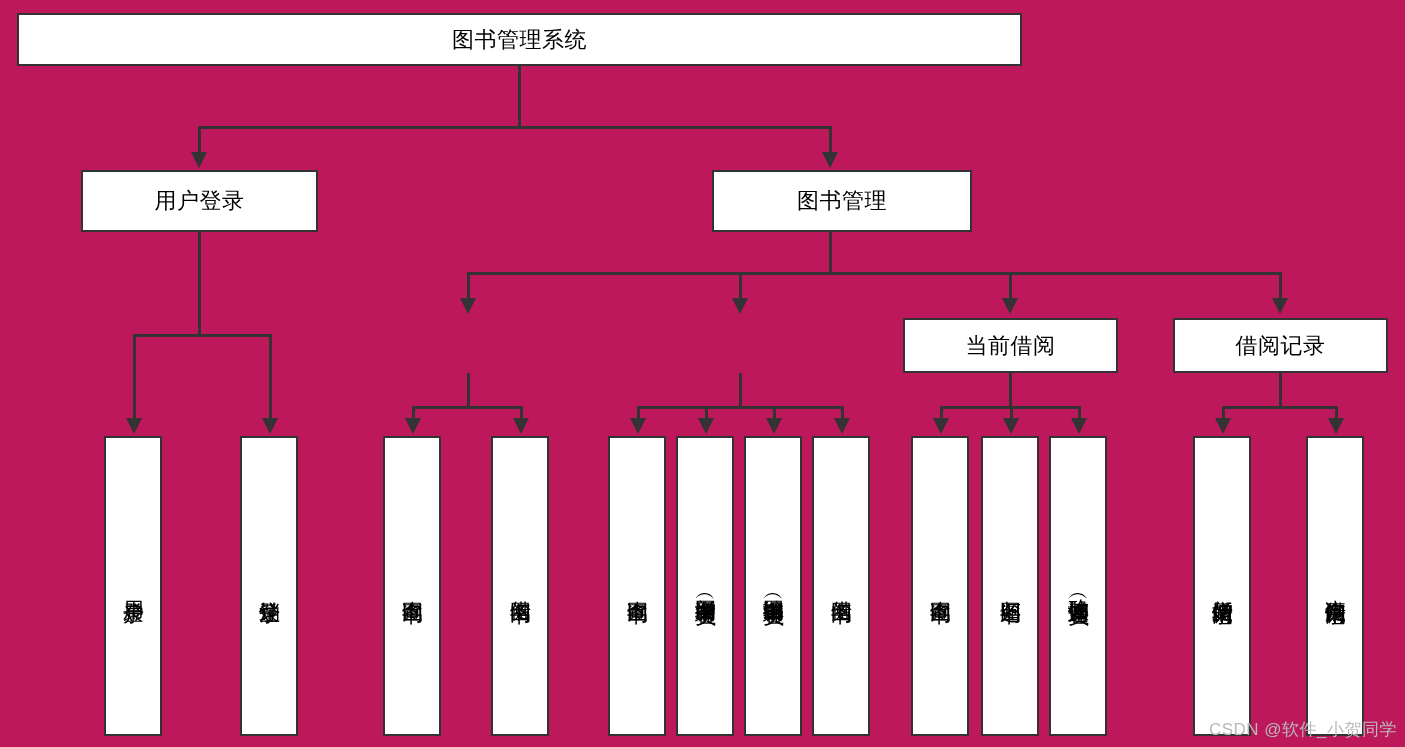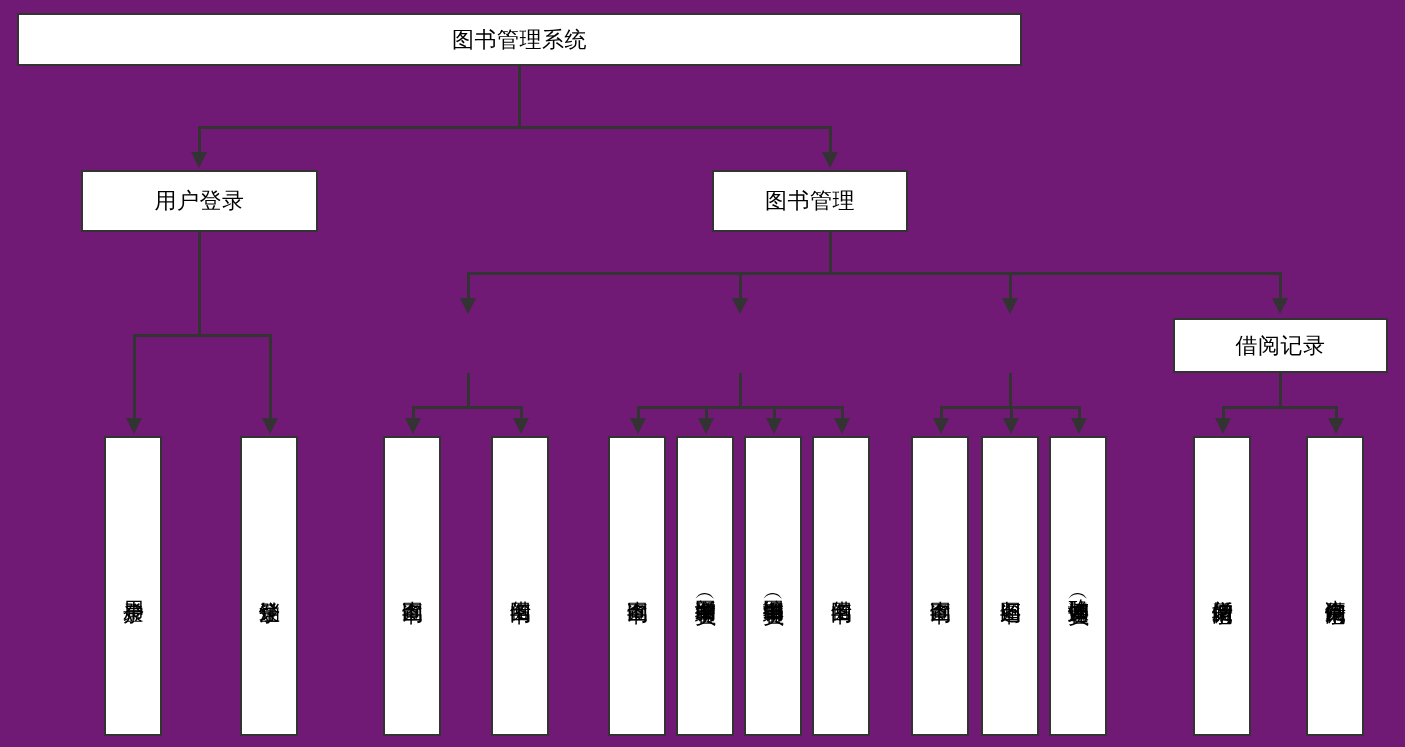--- a/index.html
+++ b/index.html
@@ -7,21 +7,21 @@
     padding: 0;
     background: #ffffff;
   }
   body {
     font-family: "Liberation Sans", "DejaVu Sans", sans-serif;
   }
   #canvas {
     position: relative;
     width: 1405px;
     height: 747px;
-    background: #701a75;
+    background: #be185d;
     overflow: hidden;
     text-decoration: underline;
   }
   .node {
     position: absolute;
     box-sizing: border-box;
     border: 2.5px solid #333333;
     background: #ffffff;
     display: flex;
     align-items: center;
@@ -86,21 +86,21 @@
   <div class="edge h" style="left:198px; top:126px; width:634px; height:2.5px;"></div>
 
   <div class="edge v" style="left:198px; top:126px; height:28px;"></div>
   <div class="arrow" style="left:191px; top:152px;"></div>
   <div class="edge v" style="left:829px; top:126px; height:28px;"></div>
   <div class="arrow" style="left:822px; top:152px;"></div>
 
   <div class="node horiz" style="left:81px; top:170px; width:237px; height:62px;">
     <span>用户登录</span>
   </div>
-  <div class="node horiz" style="left:712px; top:170px; width:196px; height:62px;">
+  <div class="node horiz" style="left:712px; top:170px; width:260px; height:62px;">
     <span>图书管理</span>
   </div>
 
   <div class="edge v" style="left:198px; top:232px; height:104px;"></div>
   <div class="edge h" style="left:133px; top:334px; width:137px;"></div>
   <div class="edge v" style="left:133px; top:334px; height:86px;"></div>
   <div class="arrow" style="left:126px; top:418px;"></div>
   <div class="edge v" style="left:269px; top:334px; height:86px;"></div>
   <div class="arrow" style="left:262px; top:418px;"></div>
 
@@ -108,20 +108,23 @@
   <div class="edge h" style="left:467px; top:272px; width:814px;"></div>
   <div class="edge v" style="left:467px; top:272px; height:28px;"></div>
   <div class="arrow" style="left:460px; top:298px;"></div>
   <div class="edge v" style="left:739px; top:272px; height:28px;"></div>
   <div class="arrow" style="left:732px; top:298px;"></div>
   <div class="edge v" style="left:1009px; top:272px; height:28px;"></div>
   <div class="arrow" style="left:1002px; top:298px;"></div>
   <div class="edge v" style="left:1279px; top:272px; height:28px;"></div>
   <div class="arrow" style="left:1272px; top:298px;"></div>
 
+  <div class="node horiz" style="left:903px; top:318px; width:215px; height:55px;">
+    <span>当前借阅</span>
+  </div>
   <div class="node horiz" style="left:1173px; top:318px; width:215px; height:55px;">
     <span>借阅记录</span>
   </div>
 
   <div class="edge v" style="left:467px; top:373px; height:35px;"></div>
   <div class="edge h" style="left:412px; top:406px; width:110px;"></div>
   <div class="edge v" style="left:412px; top:406px; height:14px;"></div>
   <div class="arrow" style="left:405px; top:418px;"></div>
   <div class="edge v" style="left:520px; top:406px; height:14px;"></div>
   <div class="arrow" style="left:513px; top:418px;"></div>
@@ -190,14 +193,15 @@
     <span class="vtext">确认归还（管理员）</span>
   </div>
 
   <div class="node vert" style="left:1193px; top:436px; width:58px; height:300px;">
     <span class="vtext">新增借阅记录</span>
   </div>
   <div class="node vert" style="left:1306px; top:436px; width:58px; height:300px;">
     <span class="vtext">查询借阅记录</span>
   </div>
 
+  <div id="watermark">CSDN @软件_小贺同学</div>
 
 </div>
 
 </body></html>

